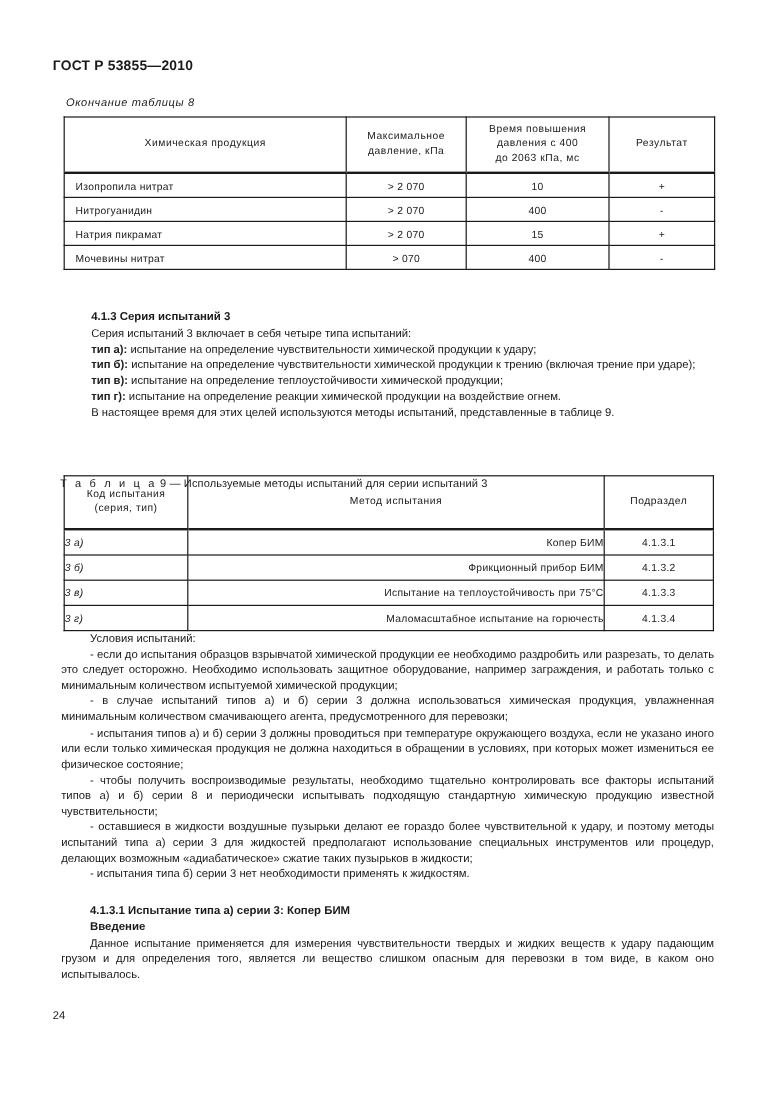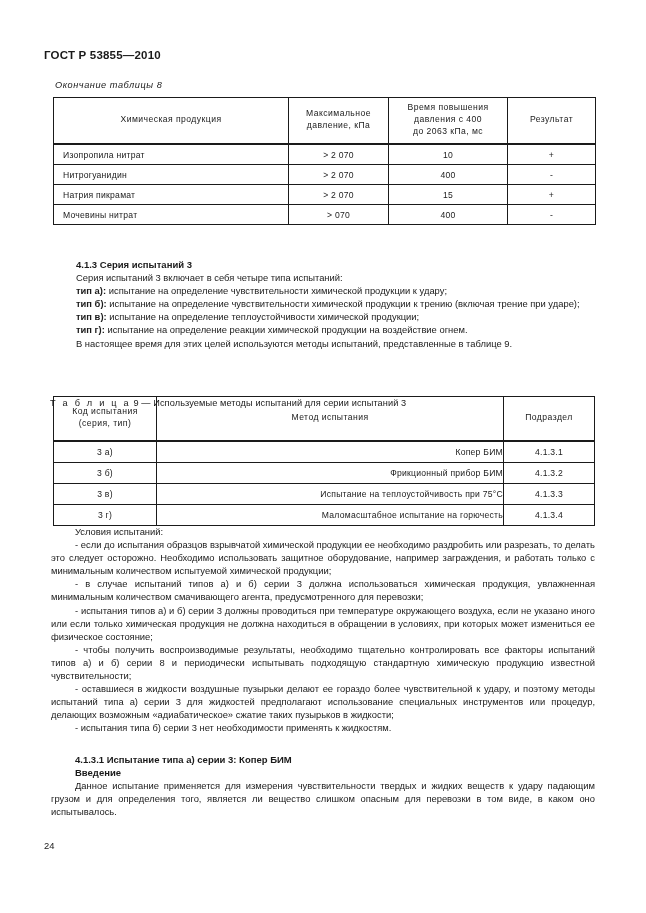--- a/index.html
+++ b/index.html
@@ -88,21 +88,21 @@
   #table8 tbody td.c-val { text-align: center; }
 
   
   #table9 {
     left: 53px;
     top: 396px;
     width: 541px;
   }
   #table9 thead td { height: 34px; }
   #table9 tbody td { height: 20px; letter-spacing: 0.25px; }
-  #table9 tbody td.c-code { text-align: center; }
+  #table9 tbody td.c-code { text-align: left; font-style: italic; }
   #table9 tbody td.c-method { text-align: right; padding-left: 27px; }
   #table9 tbody td.c-sub { text-align: center; }
 
   
   .block {
     position: absolute;
     font-size: 9.4px;
     line-height: 13.1px;
     text-align: justify;
     color: #1a1a1a;

